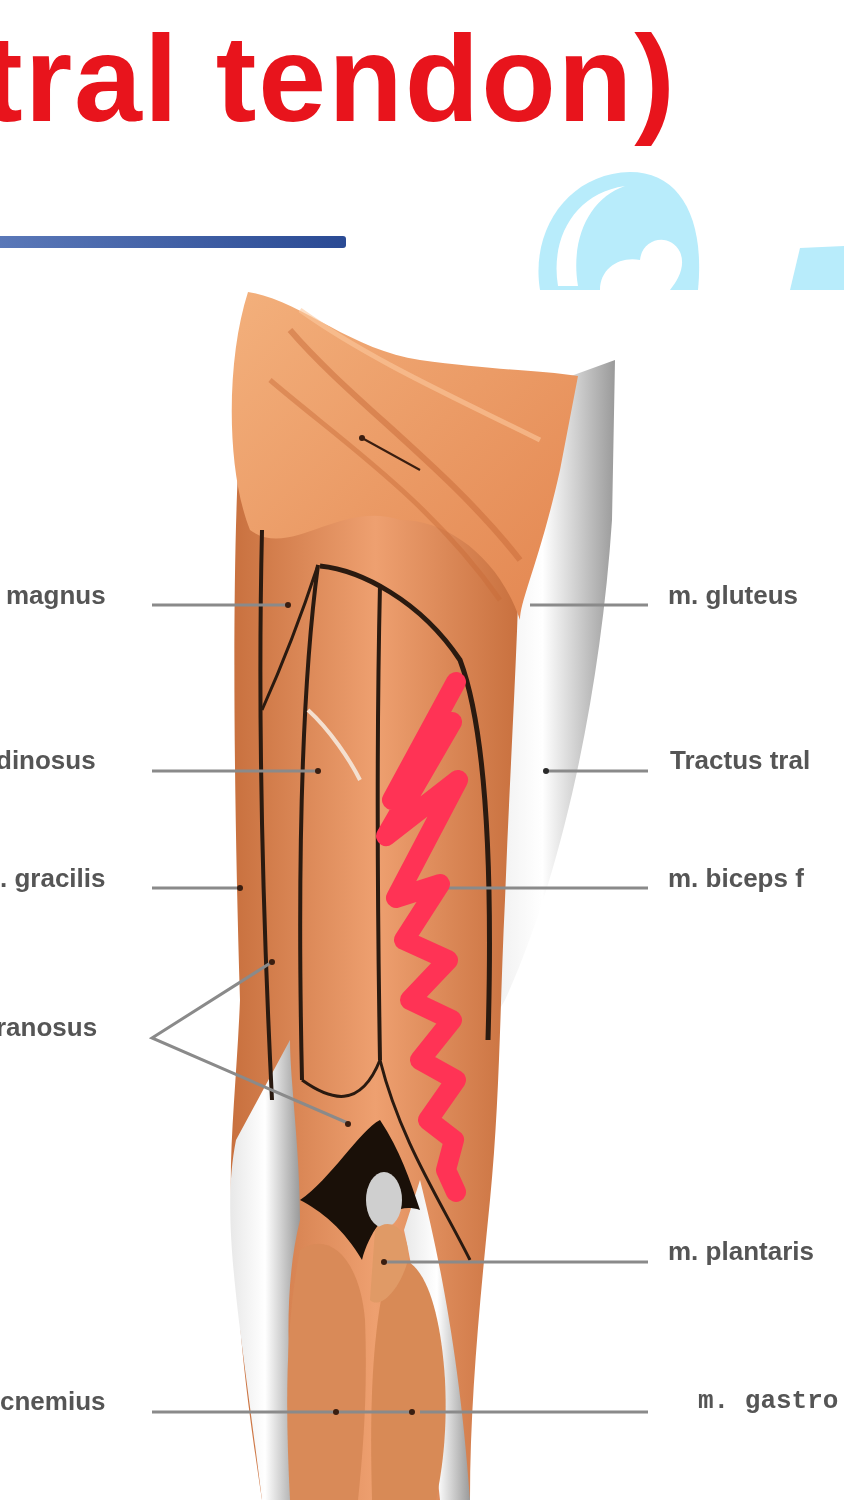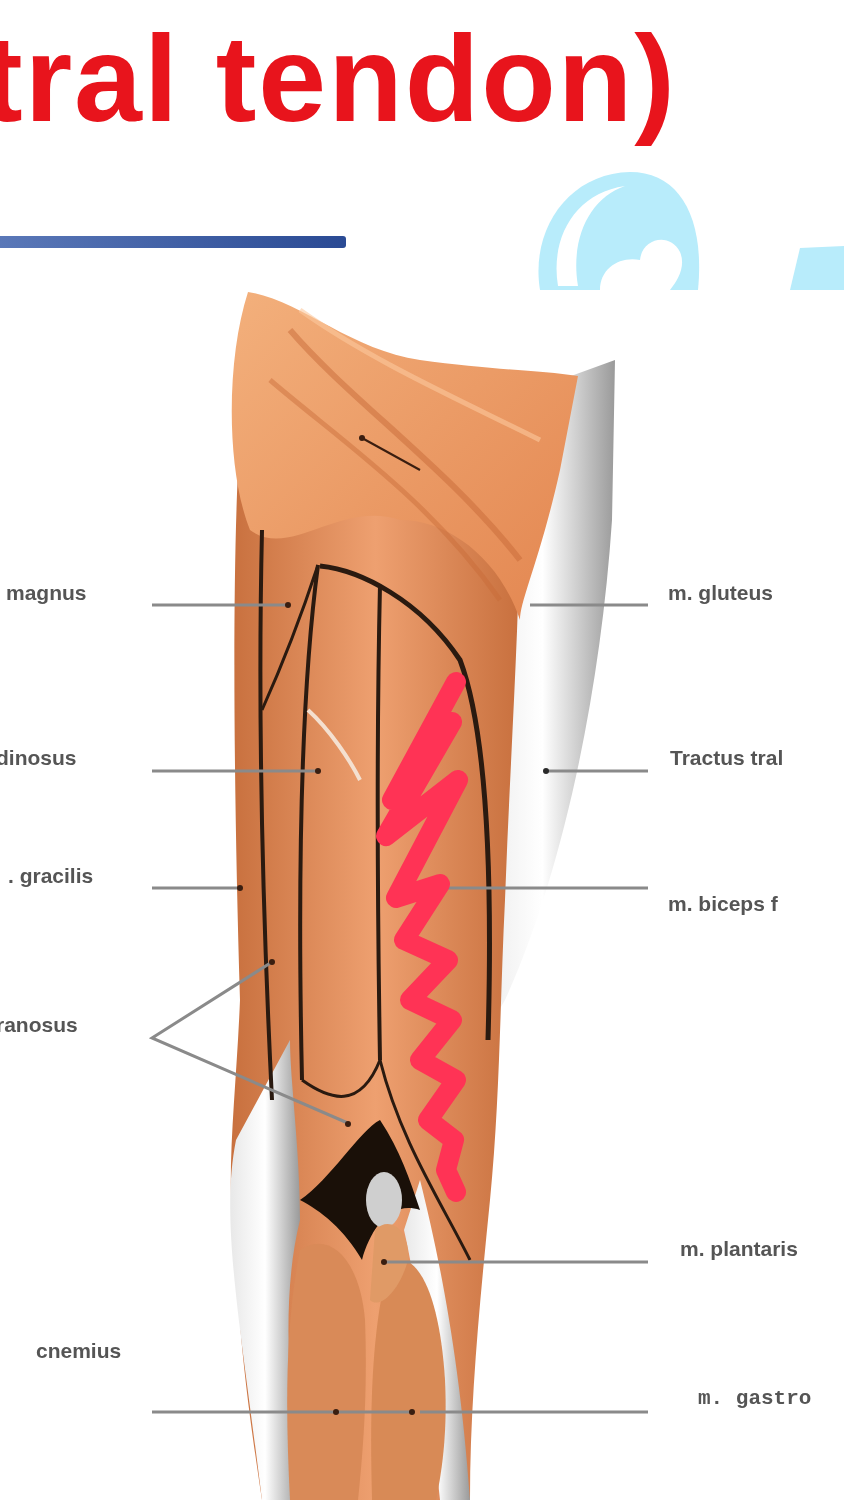--- a/index.html
+++ b/index.html
@@ -1,20 +1,20 @@
 <!DOCTYPE html>
 <html><head>
 <meta charset="utf-8">
 <style>
   html,body{margin:0;padding:0;background:#ffffff;}
   body{width:844px;height:1500px;position:relative;overflow:hidden;font-family:"Liberation Sans",sans-serif;}
   .title{position:absolute;left:-18px;top:18px;font-family:"Liberation Sans",sans-serif;font-weight:bold;font-size:122px;color:#e8141c;letter-spacing:2px;line-height:1;white-space:nowrap;}
   .title-bar{position:absolute;left:0;top:236px;width:346px;height:12px;border-radius:0 3px 3px 0;background:linear-gradient(90deg,#5a78b8,#2a4a94);}
   .logo{position:absolute;left:530px;top:168px;width:314px;height:124px;}
-  .label{position:absolute;font-family:"Liberation Sans",sans-serif;font-weight:bold;font-size:21px;color:#555555;white-space:nowrap;line-height:1;}
+  .label{position:absolute;font-family:"Liberation Sans",sans-serif;font-weight:bold;font-size:26px;color:#555555;white-space:nowrap;line-height:1;}
   .figure{position:absolute;left:0;top:0;width:844px;height:1500px;}
 </style>
 </head>
 <body>
 
 <div class="title">tral tendon)</div>
 <div class="title-bar"></div>
 
 <svg class="logo" viewBox="0 0 314 124">
   <path d="M10 122 C 0 60, 40 5, 100 4 C 150 4, 175 50, 168 122 Z" fill="#b8ecfb"></path>
@@ -90,21 +90,21 @@
   <line x1="440" y1="888" x2="648" y2="888" stroke="#8a8a8a" stroke-width="3"></line>
   <line x1="384" y1="1262" x2="648" y2="1262" stroke="#8a8a8a" stroke-width="3"></line>
   <circle cx="384" cy="1262" r="3" fill="#3a1e10"></circle>
   <line x1="420" y1="1412" x2="648" y2="1412" stroke="#8a8a8a" stroke-width="3"></line>
 
   <path d="M456 682 L392 800 L452 722 L386 836 L458 780 L396 898 L440 884 L404 940 L448 960 L410 1000 L452 1020 L420 1060 L456 1080 L428 1120 L454 1140 L446 1170 L456 1192" stroke="#ff3355" stroke-width="20" stroke-linecap="round" stroke-linejoin="round" fill="none"></path>
 </svg>
 
 <div class="label" style="left:6px;top:582px;">magnus</div>
 <div class="label" style="left:-4px;top:747px;">dinosus</div>
-<div class="label" style="left:8px;top:865px;">. gracilis</div>
+<div class="label" style="left:0px;top:865px;">. gracilis</div>
 <div class="label" style="left:-4px;top:1014px;">ranosus</div>
-<div class="label" style="left:0px;top:1340px;padding-left:36px;">cnemius</div>
+<div class="label" style="left:0px;top:1388px;">cnemius</div>
 
 <div class="label" style="left:668px;top:582px;text-align:right;">m. gluteus</div>
 <div class="label" style="left:670px;top:747px;">Tractus tral</div>
-<div class="label" style="left:668px;top:865px;margin-top:28px;">m. biceps f</div>
-<div class="label" style="left:668px;top:1238px;margin-left:12px;">m. plantaris</div>
+<div class="label" style="left:668px;top:865px;">m. biceps f</div>
+<div class="label" style="left:668px;top:1238px;">m. plantaris</div>
 <div class="label" style="left:698px;top:1388px;font-family:Liberation Mono, monospace;">m. gastro</div>
 
 </body></html>

